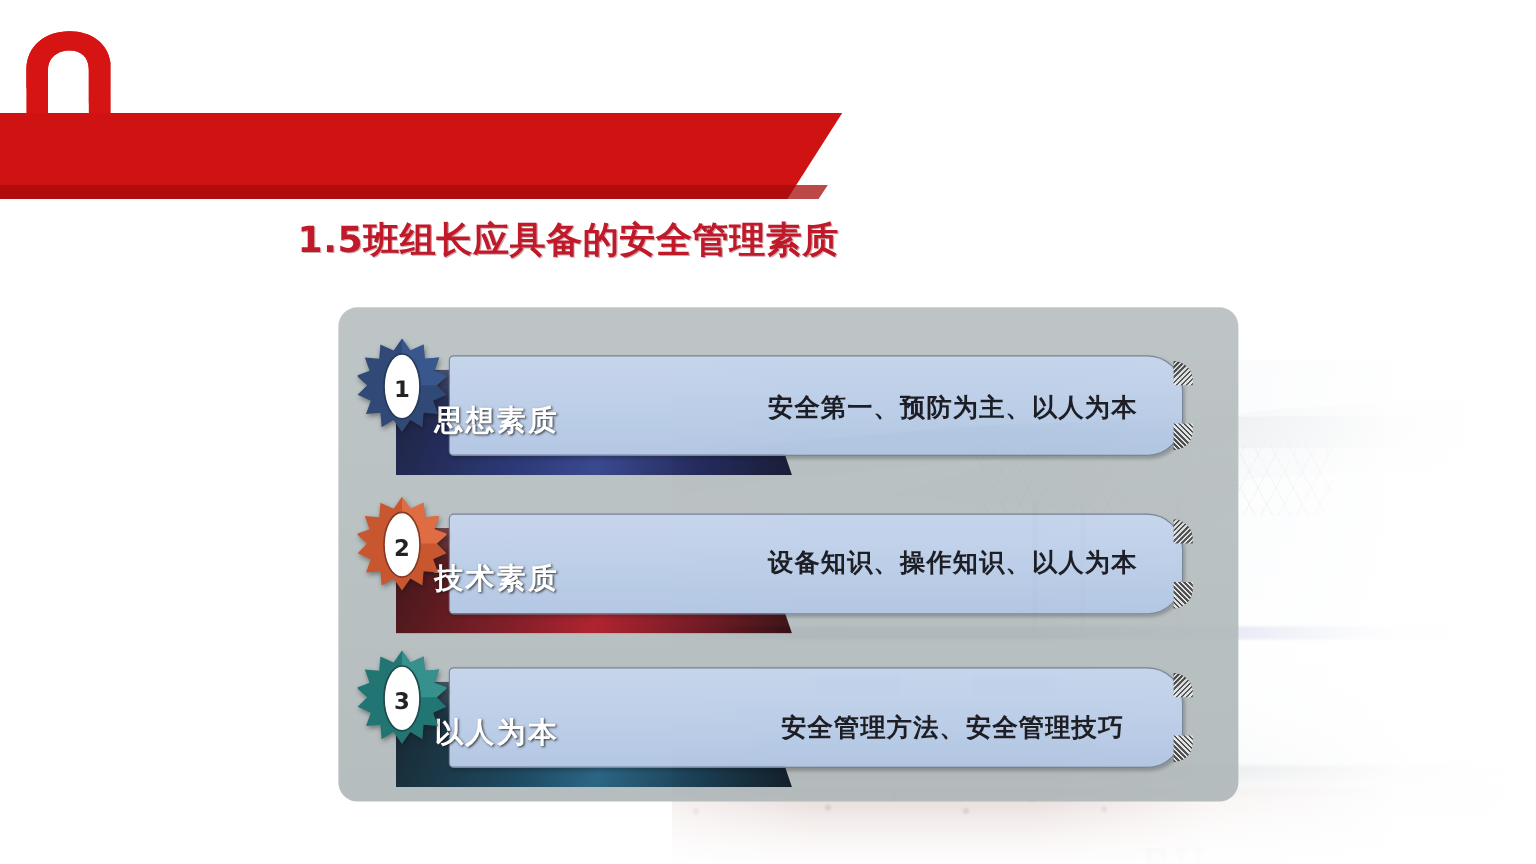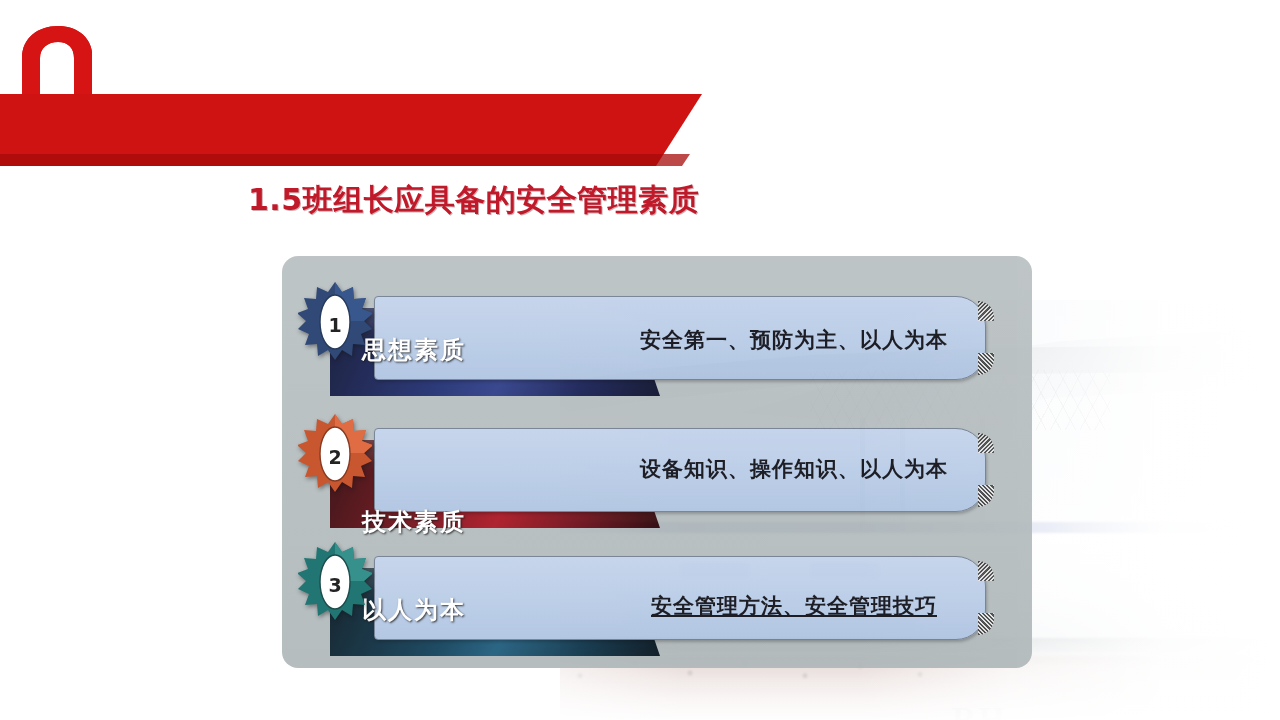--- a/index.html
+++ b/index.html
@@ -280,21 +280,21 @@
 
     <div class="row r2">
       <div class="ribbon red">
         <div class="shape"></div>
         <div class="gloss"></div>
       </div>
       <div class="card">
         <div class="card-curl"></div>
       </div>
       <div class="card-text" style="left:92px;top:10px;width:610px;height:82px;">设备知识、操作知识、以人为本</div>
-      <div class="ribbon-label" style="left:80px;top:48px;margin-top:40px;">技术素质</div>
+      <div class="ribbon-label" style="left:80px;top:48px;">技术素质</div>
       <div class="badge" style="top:-4px">
         <svg width="74" height="86" viewBox="0 0 74 86">
           <g transform="translate(37,43)">
             <path d="M0,-43 L7,-33 L18,-38 L19,-26 L31,-27 L27,-16 L38,-12 L29,-4 L37,4
                      L26,9 L30,20 L18,19 L17,31 L7,25 L0,35 L-7,25 L-17,31 L-18,19 L-30,20
                      L-26,9 L-37,4 L-29,-4 L-38,-12 L-27,-16 L-31,-27 L-19,-26 L-18,-38
                      L-7,-33 Z" fill="#c4491e"></path>
             <path d="M0,-43 L7,-33 L18,-38 L19,-26 L31,-27 L27,-16 L38,-12 L29,-4
                      L0,-4 Z" fill="#e4663a" opacity=".8"></path>
             <ellipse cx="0" cy="-3" rx="15" ry="27" fill="#ffffff" stroke="#7d2a10" stroke-width="1.4"></ellipse>
@@ -305,21 +305,21 @@
     </div>
 
     <div class="row r3">
       <div class="ribbon teal">
         <div class="shape"></div>
         <div class="gloss"></div>
       </div>
       <div class="card">
         <div class="card-curl"></div>
       </div>
-      <div class="card-text" style="left:92px;top:10px;width:610px;height:99px;text-decoration:underline;">安全管理方法、安全管理技巧</div>
+      <div class="card-text" style="left:92px;top:10px;width:610px;height:99px;">安全管理方法、安全管理技巧</div>
       <div class="ribbon-label" style="left:80px;top:48px;">以人为本</div>
       <div class="badge" style="top:-4px">
         <svg width="74" height="86" viewBox="0 0 74 86">
           <g transform="translate(37,43)">
             <path d="M0,-43 L7,-33 L18,-38 L19,-26 L31,-27 L27,-16 L38,-12 L29,-4 L37,4
                      L26,9 L30,20 L18,19 L17,31 L7,25 L0,35 L-7,25 L-17,31 L-18,19 L-30,20
                      L-26,9 L-37,4 L-29,-4 L-38,-12 L-27,-16 L-31,-27 L-19,-26 L-18,-38
                      L-7,-33 Z" fill="#0f6a68"></path>
             <path d="M0,-43 L7,-33 L18,-38 L19,-26 L31,-27 L27,-16 L38,-12 L29,-4
                      L0,-4 Z" fill="#2b8f89" opacity=".8"></path>

